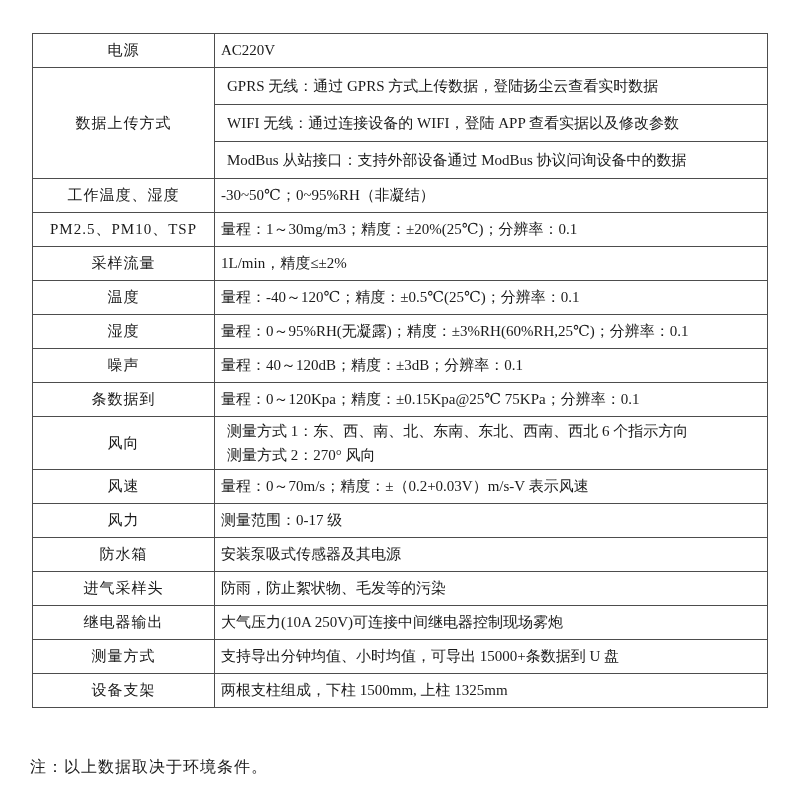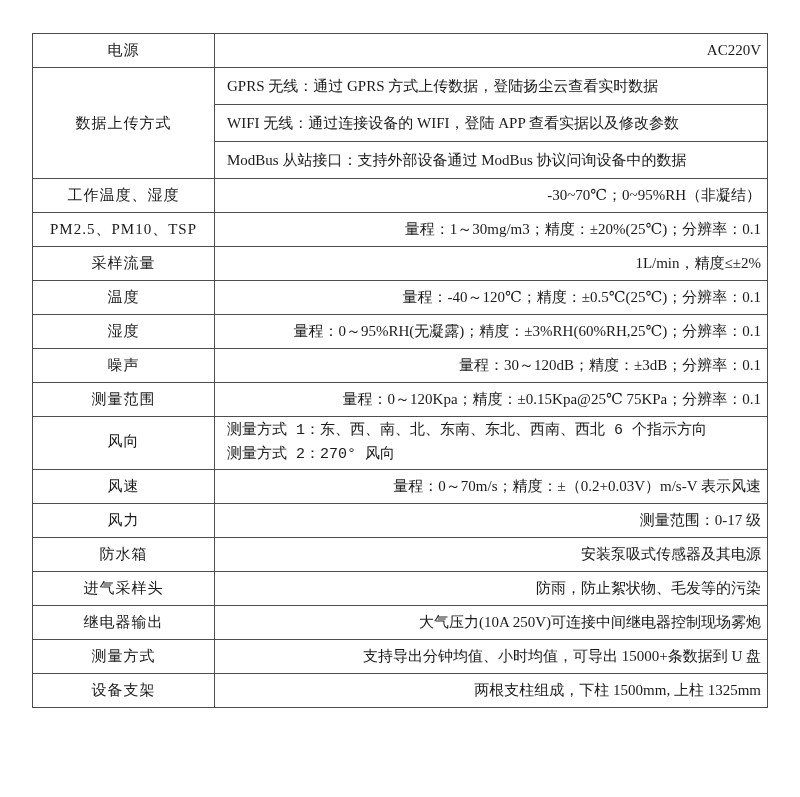--- a/index.html
+++ b/index.html
@@ -25,35 +25,35 @@
     width: 736px;
     border-collapse: collapse;
     table-layout: fixed;
   }
   table.spec-table td {
     border: 1px solid #4d4d4d;
     font-size: 15px;
     line-height: 1.35;
     padding: 2px 6px;
     vertical-align: middle;
-    text-align: right;
+    text-align: left;
     background: #ffffff;
   }
   table.spec-table col.c-label { width: 182px; }
   table.spec-table td.label-cell {
     text-align: center;
     letter-spacing: 1px;
   }
   table.spec-table td.value-cell.left {
     text-align: left;
     padding-left: 12px;
   }
   tr.std-row  { height: 34px; }
   tr.sub-row  { height: 37px; }
-  tr.tall-row { height: 50px; font-family: Liberation Mono, monospace; }
+  tr.tall-row { height: 50px; }
   tr.tall-row td.value-cell div { line-height: 24px; }
   .footnote {
     position: absolute;
     left: 30px;
     top: 757px;
     font-size: 16px;
     letter-spacing: 1px;
     color: #1a1a1a;
     white-space: nowrap;
   }
@@ -87,21 +87,21 @@
           </td>
         </tr>
         <tr class="sub-row">
           <td class="value-cell left">
             <div>ModBus 从站接口：支持外部设备通过 ModBus 协议问询设备中的数据</div>
           </td>
         </tr>
         <tr class="std-row">
           <td class="label-cell" rowspan="1">工作温度、湿度</td>
           <td class="value-cell">
-            <div>-30~70℃；0~95%RH（非凝结）</div>
+            <div>-30~50℃；0~95%RH（非凝结）</div>
           </td>
         </tr>
         <tr class="std-row">
           <td class="label-cell" rowspan="1">PM2.5、PM10、TSP</td>
           <td class="value-cell">
             <div>量程：1～30mg/m3；精度：±20%(25℃)；分辨率：0.1</div>
           </td>
         </tr>
         <tr class="std-row">
           <td class="label-cell" rowspan="1">采样流量</td>
@@ -117,25 +117,25 @@
         </tr>
         <tr class="std-row">
           <td class="label-cell" rowspan="1">湿度</td>
           <td class="value-cell">
             <div>量程：0～95%RH(无凝露)；精度：±3%RH(60%RH,25℃)；分辨率：0.1</div>
           </td>
         </tr>
         <tr class="std-row">
           <td class="label-cell" rowspan="1">噪声</td>
           <td class="value-cell">
-            <div>量程：30～120dB；精度：±3dB；分辨率：0.1</div>
+            <div>量程：40～120dB；精度：±3dB；分辨率：0.1</div>
           </td>
         </tr>
         <tr class="std-row">
-          <td class="label-cell" rowspan="1">测量范围</td>
+          <td class="label-cell" rowspan="1">条数据到</td>
           <td class="value-cell">
             <div>量程：0～120Kpa；精度：±0.15Kpa@25℃ 75KPa；分辨率：0.1</div>
           </td>
         </tr>
         <tr class="tall-row">
           <td class="label-cell" rowspan="1">风向</td>
           <td class="value-cell left">
             <div>测量方式 1：东、西、南、北、东南、东北、西南、西北 6 个指示方向</div>
             <div>测量方式 2：270° 风向</div>
           </td>
@@ -178,14 +178,15 @@
         </tr>
         <tr class="std-row">
           <td class="label-cell" rowspan="1">设备支架</td>
           <td class="value-cell">
             <div>两根支柱组成，下柱 1500mm, 上柱 1325mm</div>
           </td>
         </tr>
       </tbody>
   </table>
 
+  <div class="footnote">注：以上数据取决于环境条件。</div>
 
 </div>
 
 </body></html>

